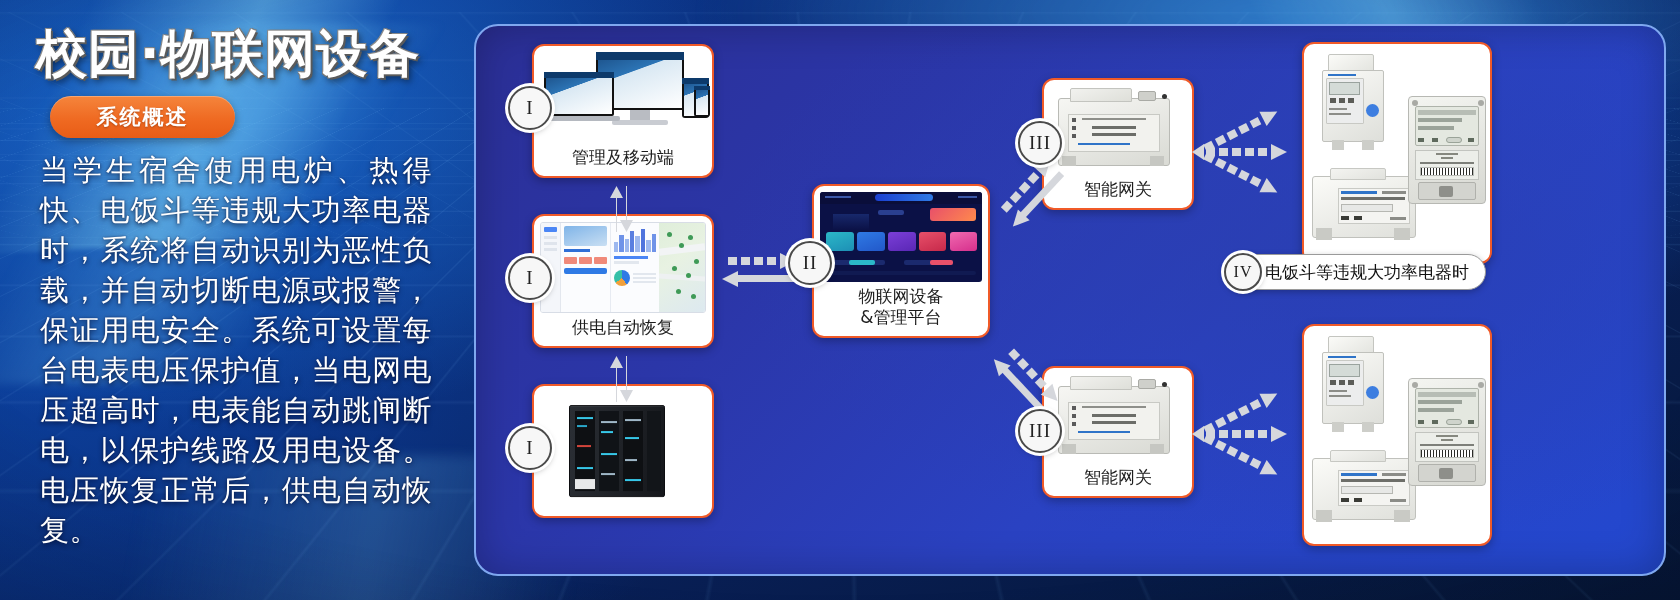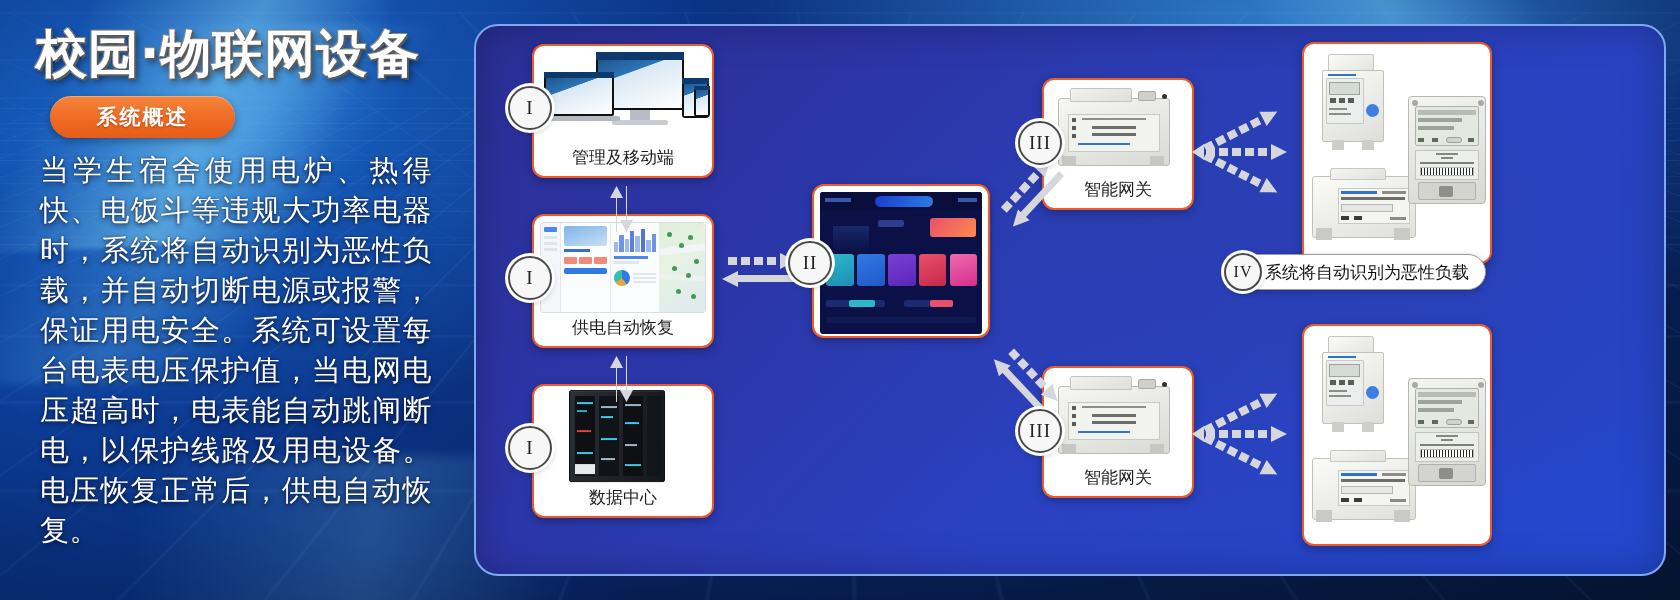--- a/index.html
+++ b/index.html
@@ -455,21 +455,20 @@
         <div style="position:absolute;left:56px;top:36px;width:14px;height:2px;background:#37c7e8;"></div>
         <div style="position:absolute;left:8px;top:44px;width:14px;height:2px;background:#d2453b;"></div>
         <div style="position:absolute;left:32px;top:52px;width:16px;height:2px;background:#37c7e8;"></div>
         <div style="position:absolute;left:56px;top:58px;width:12px;height:2px;background:#9fb7c7;"></div>
         <div style="position:absolute;left:8px;top:66px;width:16px;height:2px;background:#37c7e8;"></div>
         <div style="position:absolute;left:32px;top:72px;width:14px;height:2px;background:#9fb7c7;"></div>
         <div style="position:absolute;left:56px;top:78px;width:16px;height:2px;background:#37c7e8;"></div>
         <div style="position:absolute;left:6px;top:78px;width:20px;height:10px;background:#e8e9ea;"></div>
       </div>
     </div>
-    <div class="cap">数据中心</div>
   </div>
   <div class="badge" style="left:32px; top:400px;">I</div>
 
   <div class="card" style="left:336px; top:158px; width:178px; height:154px;">
     <div class="art">
       <div class="shotB">
         <div style="position:absolute;left:0;top:0;width:100%;height:13%;background:#0a0e3a;"></div>
         <div style="position:absolute;left:34%;top:2.5%;width:36%;height:8%;background:linear-gradient(90deg,#1a3fd0,#2f7ae5);border-radius:6px;"></div>
         <div style="position:absolute;left:3%;top:4%;width:16%;height:3%;background:#3b58a8;"></div>
         <div style="position:absolute;right:3%;top:4%;width:12%;height:3%;background:#3b58a8;"></div>
@@ -481,20 +480,22 @@
         <div style="position:absolute;left:42%;top:44%;width:17%;height:22%;background:linear-gradient(160deg,#7b3fd8,#5a27b5);border-radius:3px;"></div>
         <div style="position:absolute;left:61%;top:44%;width:17%;height:22%;background:linear-gradient(160deg,#e8506a,#c6294a);border-radius:3px;"></div>
         <div style="position:absolute;left:80%;top:44%;width:17%;height:22%;background:linear-gradient(160deg,#f06ab0,#d62f8c);border-radius:3px;"></div>
         <div style="position:absolute;left:4%;top:76%;width:36%;height:5%;background:#1b2a6e;border-radius:2px;"></div>
         <div style="position:absolute;left:18%;top:76%;width:16%;height:5%;background:#2bb8c8;border-radius:2px;"></div>
         <div style="position:absolute;left:52%;top:76%;width:30%;height:5%;background:#1b2a6e;border-radius:2px;"></div>
         <div style="position:absolute;left:68%;top:76%;width:14%;height:5%;background:#e8506a;border-radius:2px;"></div>
         <div style="position:absolute;left:4%;top:88%;width:92%;height:4%;background:#101a52;border-radius:2px;"></div>
       </div>
     </div>
+    <div class="cap">物联网设备
+&amp;管理平台</div>
   </div>
   <div class="badge" style="left:312px; top:215px;">II</div>
 
   <div class="card" style="left:566px; top:52px; width:152px; height:132px;">
     <div class="art">
       <div class="gw" style="left:14px;top:8px;width:124px;height:84px;">
         <div style="position:absolute;left:0;top:10px;width:112px;height:68px;background:linear-gradient(160deg,#f6f6f3,#d9dad4);border:1px solid #b9bab5;border-radius:3px;"></div>
         <div style="position:absolute;left:12px;top:0px;width:62px;height:14px;background:linear-gradient(160deg,#f2f2ef,#dedfd9);border:1px solid #c3c4bf;border-radius:2px 2px 0 0;"></div>
         <div style="position:absolute;left:80px;top:3px;width:18px;height:10px;background:#cfd0cb;border:1px solid #a9aaa5;border-radius:2px;"></div>
         <div style="position:absolute;left:104px;top:6px;width:5px;height:5px;background:#333;border-radius:50%;"></div>
@@ -638,17 +639,17 @@
       <div style="position:absolute;left:12px;top:66px;width:54px;height:2px;background:#7d7f79;"></div>
       <div style="position:absolute;left:12px;top:71px;width:54px;height:9px;background:repeating-linear-gradient(90deg,#2a2b28 0 1px,#fff 1px 3px);border:1px solid #b8bab5;"></div>
       <div style="position:absolute;left:10px;top:86px;width:58px;height:18px;background:#d3d4cf;border:1px solid #b0b1ac;border-radius:2px;"></div>
       <div style="position:absolute;left:31px;top:90px;width:14px;height:11px;background:#8e8f8a;border-radius:2px;"></div>
       <div style="position:absolute;left:4px;top:4px;width:6px;height:6px;background:#a9aaa5;border-radius:50%;"></div>
       <div style="position:absolute;right:4px;top:4px;width:6px;height:6px;background:#a9aaa5;border-radius:50%;"></div>
     </div>
   </div>
 
   <div id="iv-label">
-    <span>系统将自动识别为恶性负载</span>
+    <span>电饭斗等违规大功率电器时</span>
   </div>
   <div class="badge" style="left:748px; top:227px; width:38px; height:38px; font-size:16px;">IV</div>
 
 </div>
 
 </body></html>

